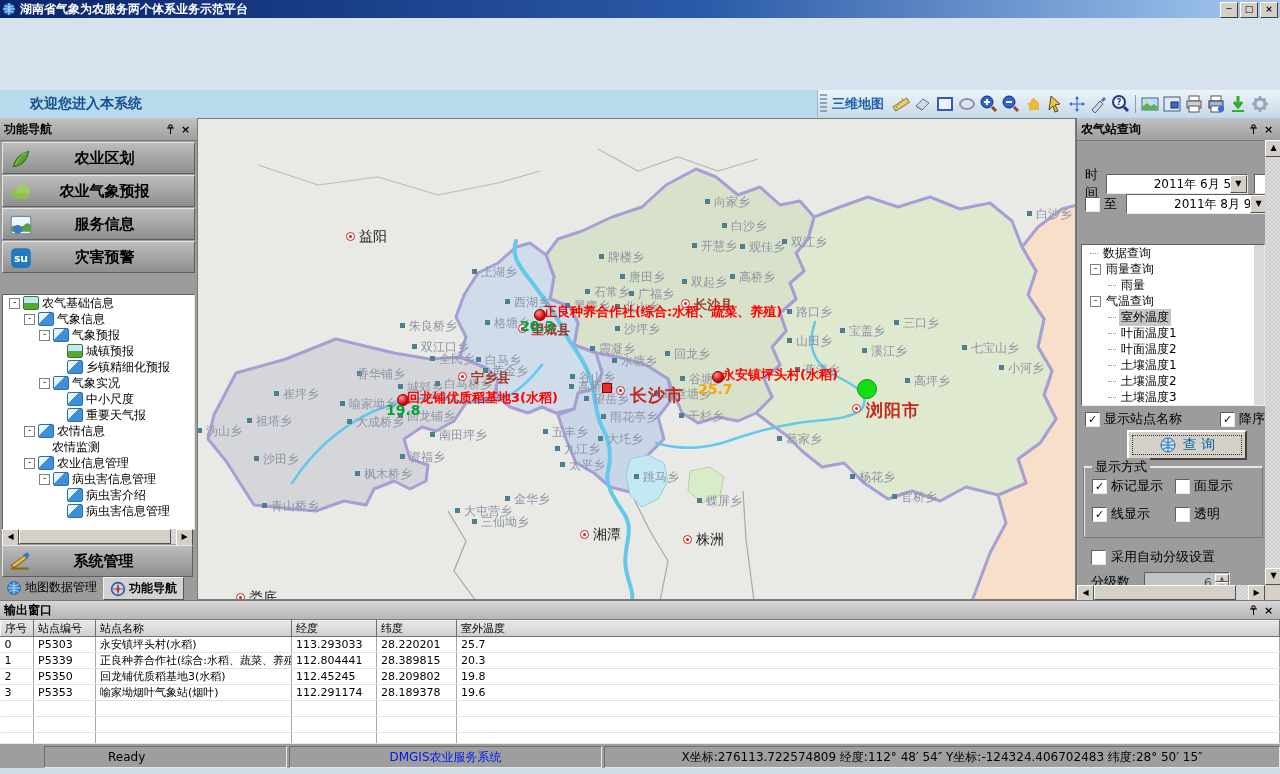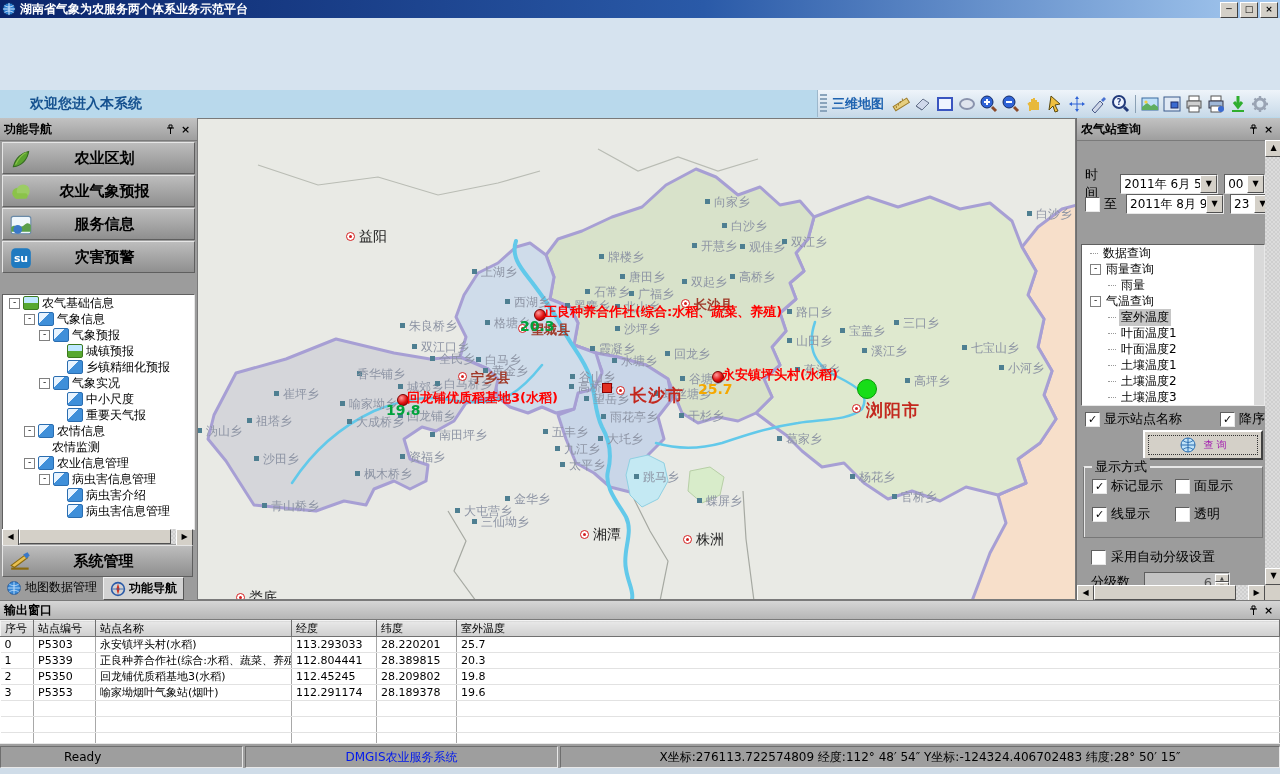--- a/index.html
+++ b/index.html
@@ -78,37 +78,37 @@
   .ring::after{content:"";position:absolute;left:2px;top:2px;width:3px;height:3px;border-radius:50%;background:#d42020;}
   .sphere{position:absolute;width:10px;height:10px;border-radius:50%;
     background:radial-gradient(circle at 35% 30%,#ff9a9a,#e01010 55%,#8c0000);border:1px solid #7a0000;}
   .greendot{position:absolute;width:18px;height:18px;border-radius:50%;background:#17dd17;border:1px solid #0a9a0a;}
   .redsquare{position:absolute;width:8px;height:8px;background:#e23022;border:1px solid #8c0000;}
   
   .qpanel{position:absolute;left:1076px;top:0;width:204px;height:482px;background:#9c9c9c;border-left:1px solid #6e6e6e;box-sizing:border-box;}
   .q-inner{position:absolute;left:0;top:22px;right:15px;bottom:15px;overflow:hidden;}
   .qlabel{color:#000;font-size:13px;}
   .dropfield{background:#fff;border:1px solid;border-color:#5f5f5f #e8e8e8 #e8e8e8 #5f5f5f;height:18px;
-    display:flex;align-items:center;font-size:12px;color:#000;}
+    display:flex;align-items:center;font-size:12px;color:#000;padding-left:44px;}
   .dropfield .dval{flex:1;padding:0 3px;white-space:nowrap;overflow:hidden;}
   .dbtn{width:15px;height:16px;background:#d4d0c8;border:1px solid;border-color:#fff #505050 #505050 #fff;
     font-size:8px;text-align:center;line-height:15px;color:#000;flex:none;}
   .cb{width:13px;height:13px;background:#fff;border:1px solid;border-color:#5f5f5f #e8e8e8 #e8e8e8 #5f5f5f;
     display:inline-flex;align-items:center;justify-content:center;font-size:11px;font-weight:bold;color:#000;flex:none;}
   .qtree{position:absolute;left:4px;top:104px;width:182px;height:160px;background:#fff;
     border:1px solid;border-color:#5f5f5f #e8e8e8 #e8e8e8 #5f5f5f;overflow:hidden;}
   .qtree .in{position:absolute;left:0;top:0;right:10px;bottom:0;}
   .qtree .vs{position:absolute;right:0;top:0;width:10px;bottom:0;background:#d9d9d9;}
   .qtrow{height:16px;display:flex;align-items:center;font-size:12px;color:#000;white-space:nowrap;}
   .qtrow .lbl{padding:0 2px;}
   .qtrow.sel .lbl{background:#c6c6c6;}
   .checksrow{position:absolute;left:8px;top:270px;width:180px;display:flex;align-items:center;gap:4px;font-size:13px;color:#000;}
   .querybtn{position:absolute;left:50px;top:290px;width:116px;height:26px;background:#d4d0c8;
     border:2px solid;border-color:#fff #404040 #404040 #fff;display:flex;align-items:center;justify-content:center;gap:6px;
-    font-size:10px;color:#a21caf;margin-left:16px;}
+    font-size:14px;color:#0369a1;}
   .querybtn .focus{position:absolute;left:3px;top:3px;right:3px;bottom:3px;border:1px dotted #333;}
   .groupbox{position:absolute;left:6px;top:326px;width:178px;height:70px;border:1px solid #777;
     border-top-color:#e8e8e8;box-shadow:inset 1px 1px 0 #e8e8e8;}
   .groupbox legend,.gb-legend{position:absolute;left:8px;top:-9px;background:#9c9c9c;padding:0 3px;font-size:13px;color:#000;}
   .gb-grid{position:absolute;left:8px;top:10px;right:4px;display:grid;grid-template-columns:1fr 1fr;row-gap:10px;}
   .gb-item{display:flex;align-items:center;gap:4px;font-size:13px;color:#000;}
   .autorow{position:absolute;left:14px;top:408px;display:flex;align-items:center;gap:5px;font-size:13px;color:#000;}
   .graderow{position:absolute;left:14px;top:432px;width:172px;display:flex;align-items:center;font-size:13px;color:#000;}
   .spinner{margin-left:14px;width:84px;height:18px;background:#c3c3c3;border:1px solid;border-color:#5f5f5f #e8e8e8 #e8e8e8 #5f5f5f;
     display:flex;align-items:center;}
@@ -876,20 +876,20 @@
             <td>&nbsp;</td>
             <td>&nbsp;</td>
             <td>&nbsp;</td>
             <td>&nbsp;</td>
           </tr>
         </tbody>
     </table>
   </div>
 
   <div class="statusbar">
-    <div class="scell" style="width:225px;">
+    <div class="scell" style="width:225px;margin-left:44px;">
         <span style="margin-left:55px;">Ready</span>
       </div>
     <div class="scell blue-link" style="width:295px;justify-content:center;">DMGIS农业服务系统</div>
     <div class="scell" style="flex:1;justify-content:center;">X坐标:276113.722574809 经度:112° 48′ 54″  Y坐标:-124324.406702483 纬度:28° 50′ 15″</div>
   </div>
   <div class="bottomstrip"></div>
 </div>
 
 </body></html>

